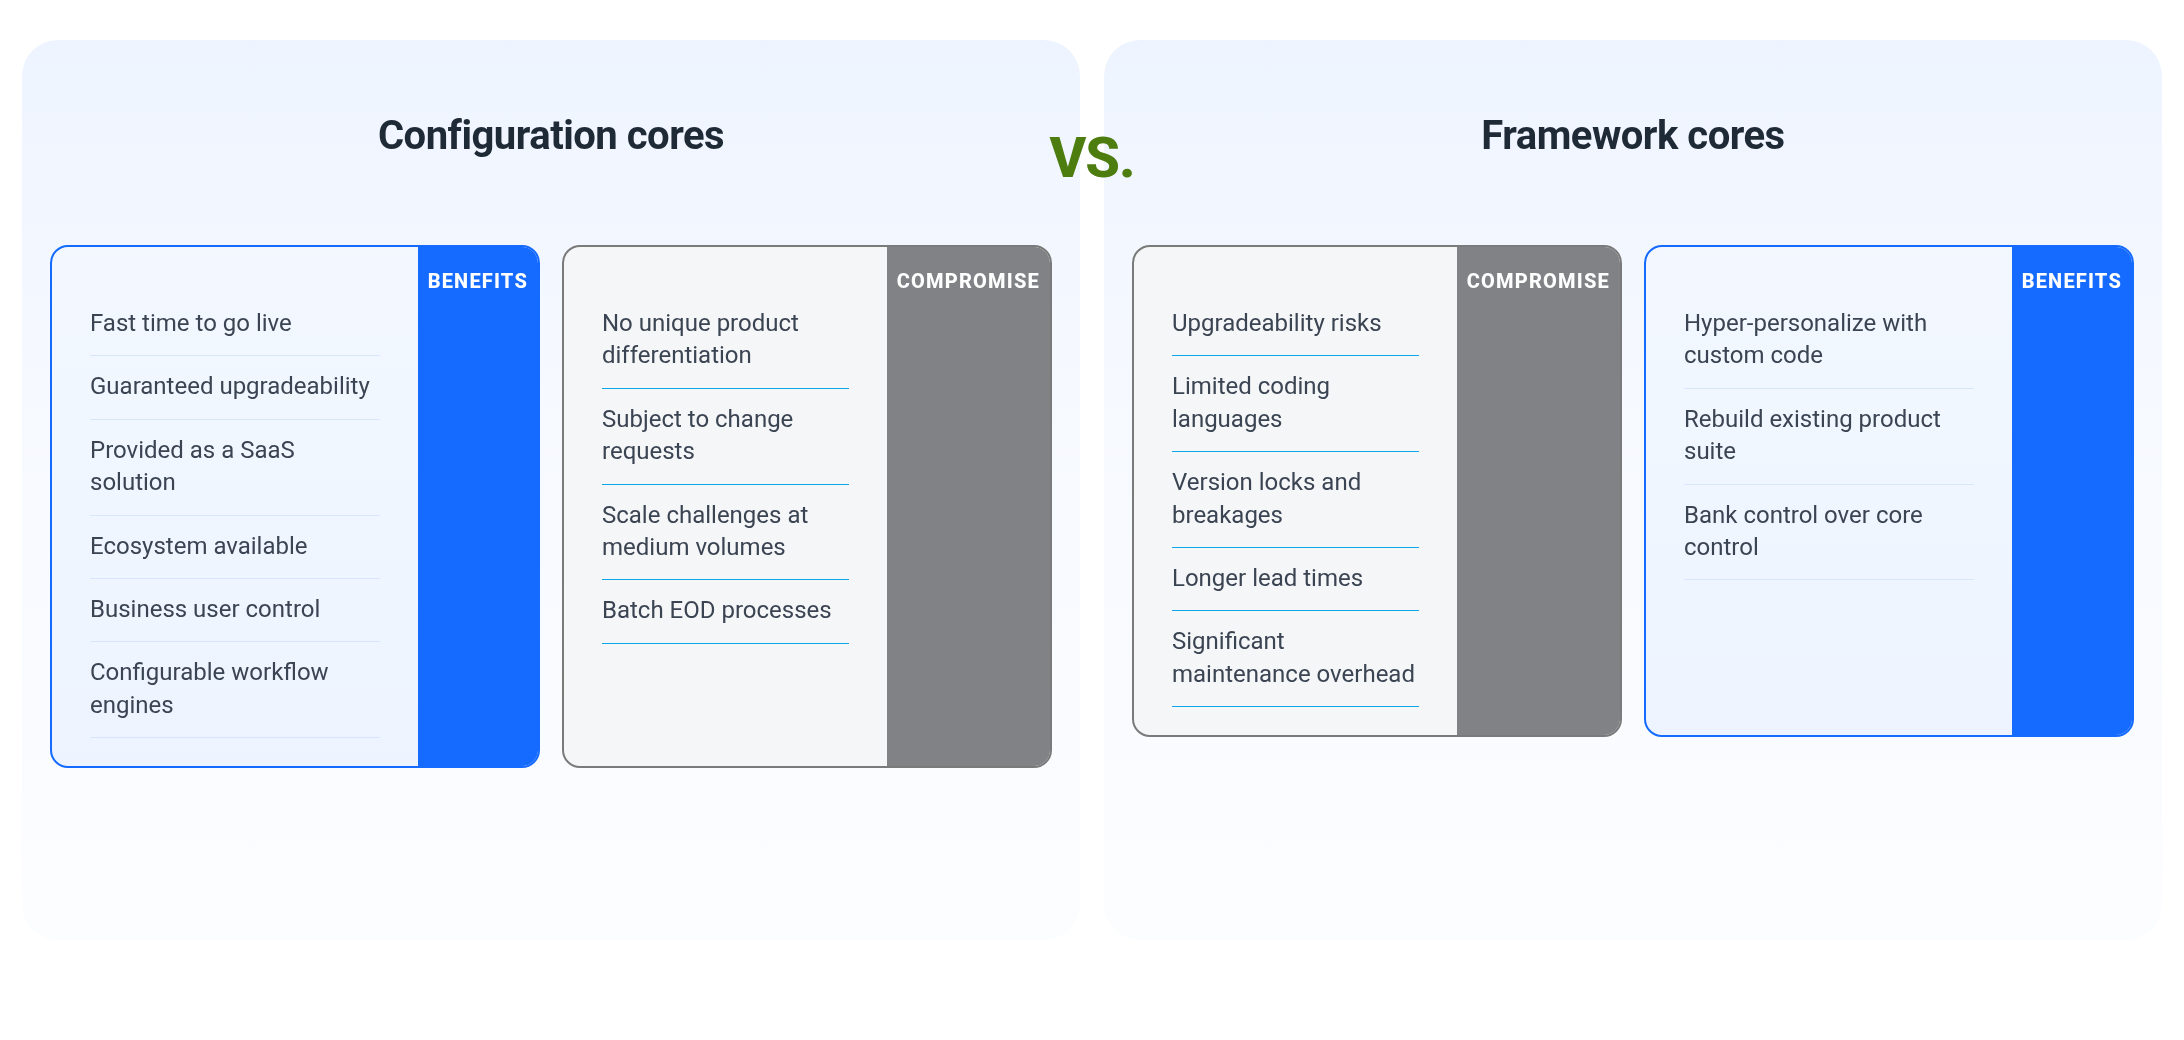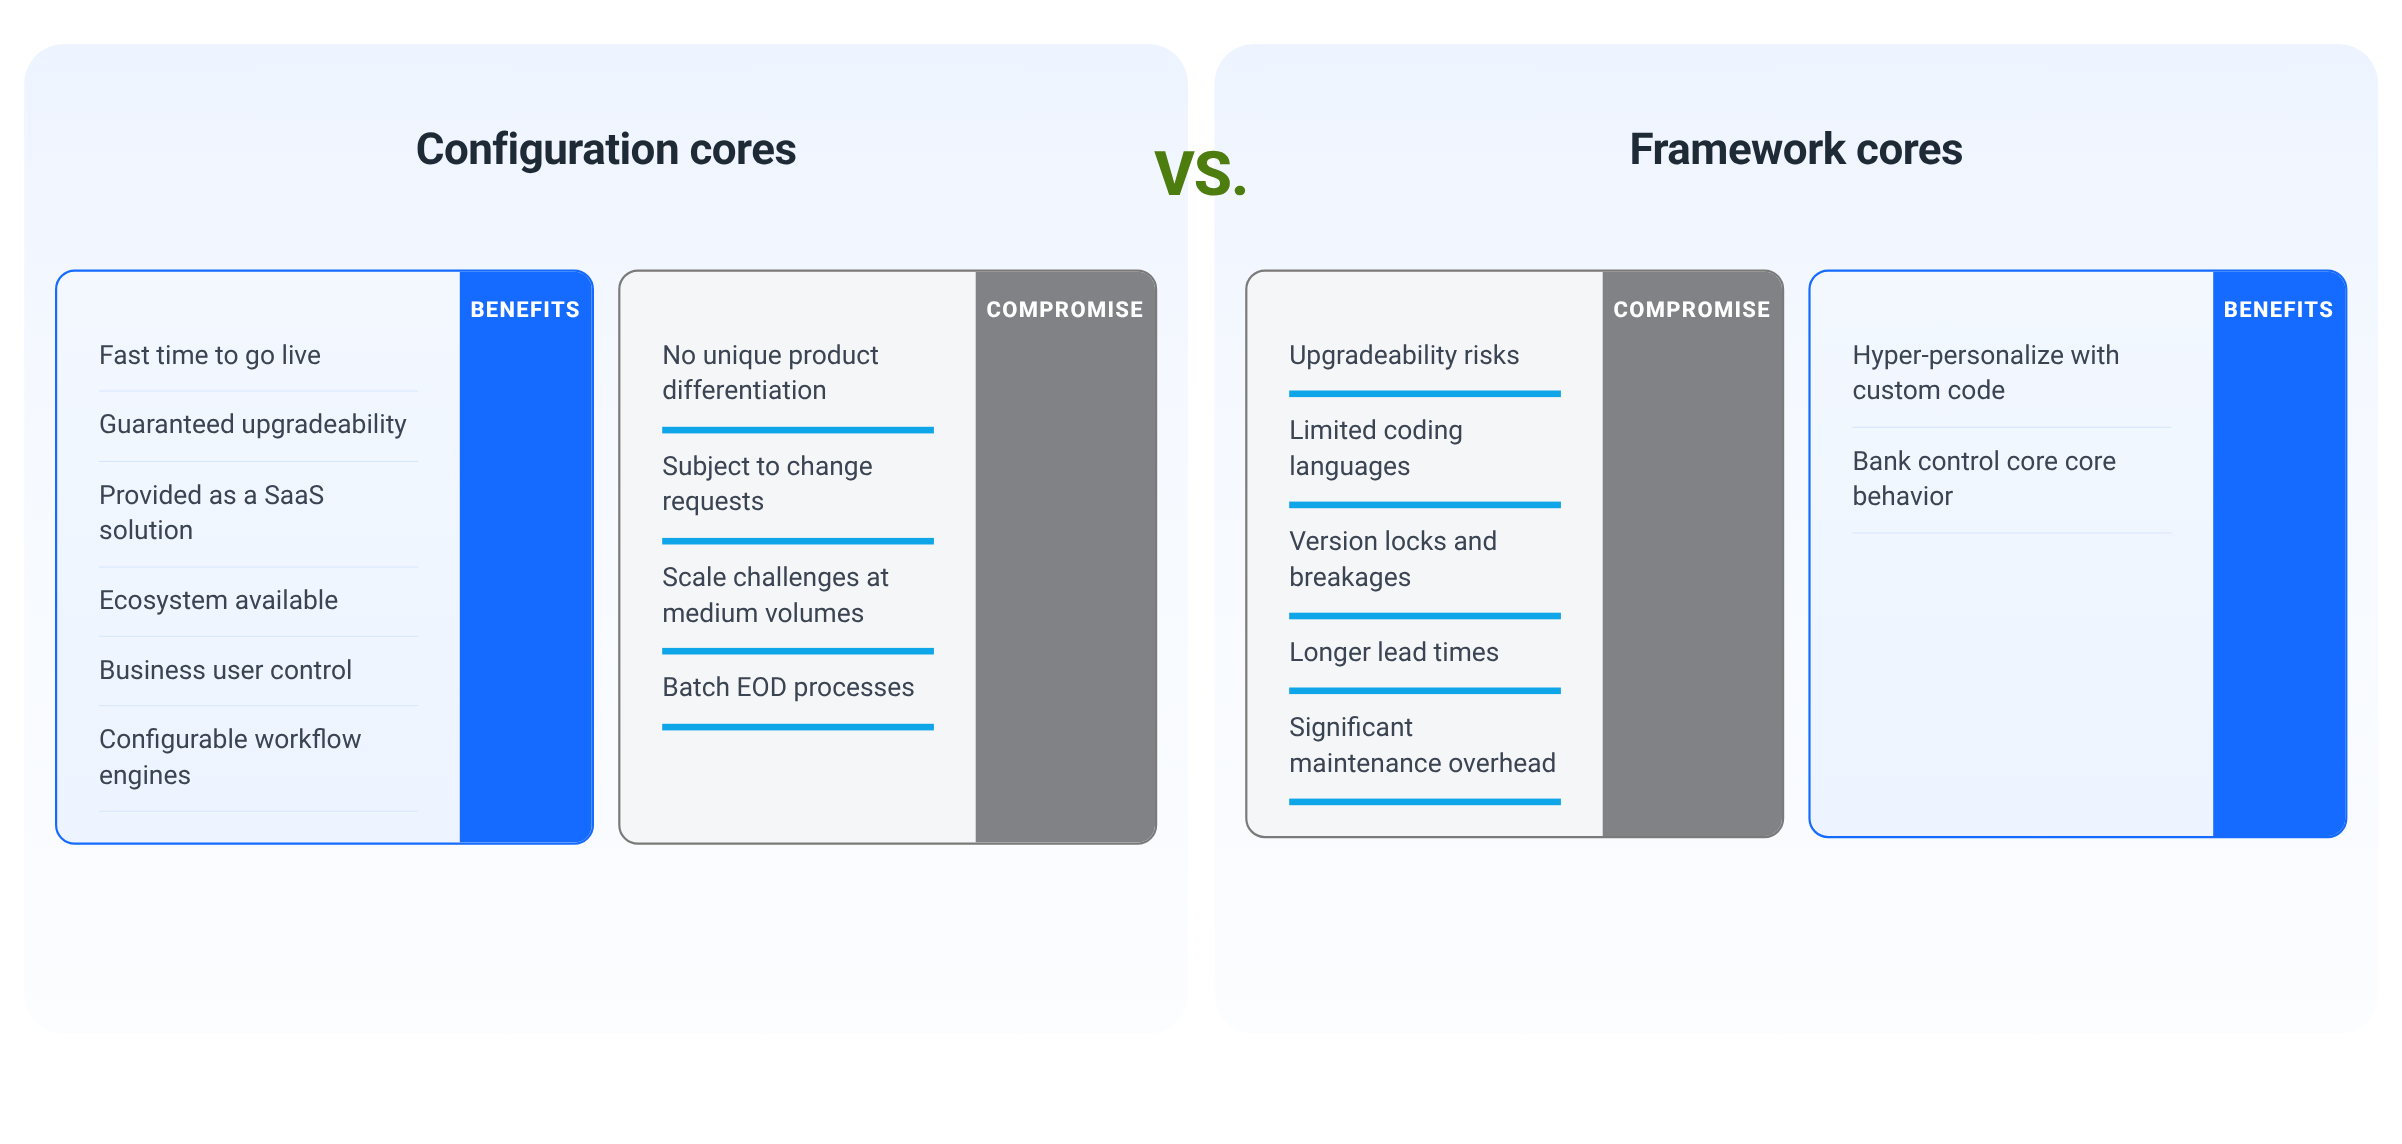--- a/index.html
+++ b/index.html
@@ -59,21 +59,21 @@
     flex:1;
     padding:46px 38px 28px;
   }
   .item{
     font-size:24px;
     line-height:1.35;
     color:#3b4453;
     padding:14px 0 16px;
   }
   .card.benefits .item{border-bottom:1px solid #d7e6ff}
-  .card.compromise .item{border-bottom:6px solid #0ea5e9}
+  .card.compromise .item{border-bottom:1px solid #0ea5e9}
   .item:last-child{border-bottom:none}
   .card-footer{
     text-align:right;
     font-size:20px;
     font-weight:800;
     letter-spacing:1.2px;
     padding:22px 10px;
     color:#fff;
   }
   .card.benefits .card-footer{background:#156bff}
@@ -134,21 +134,22 @@
               <div class="item">Limited coding languages</div>
               <div class="item">Version locks and breakages</div>
               <div class="item">Longer lead times</div>
               <div class="item">Significant maintenance overhead</div>
             </div>
           <div class="card-footer">COMPROMISE</div>
         </div>
         <div class="card benefits">
           <div class="card-body">
               <div class="item">Hyper-personalize with custom code</div>
-              <div class="item">Bank control core core behavior</div>
+              <div class="item">Rebuild existing product suite</div>
+              <div class="item">Bank control over core control</div>
             </div>
           <div class="card-footer">BENEFITS</div>
         </div>
       </div>
     </section>
 
   </div>
 </div>
 
 </body></html>

